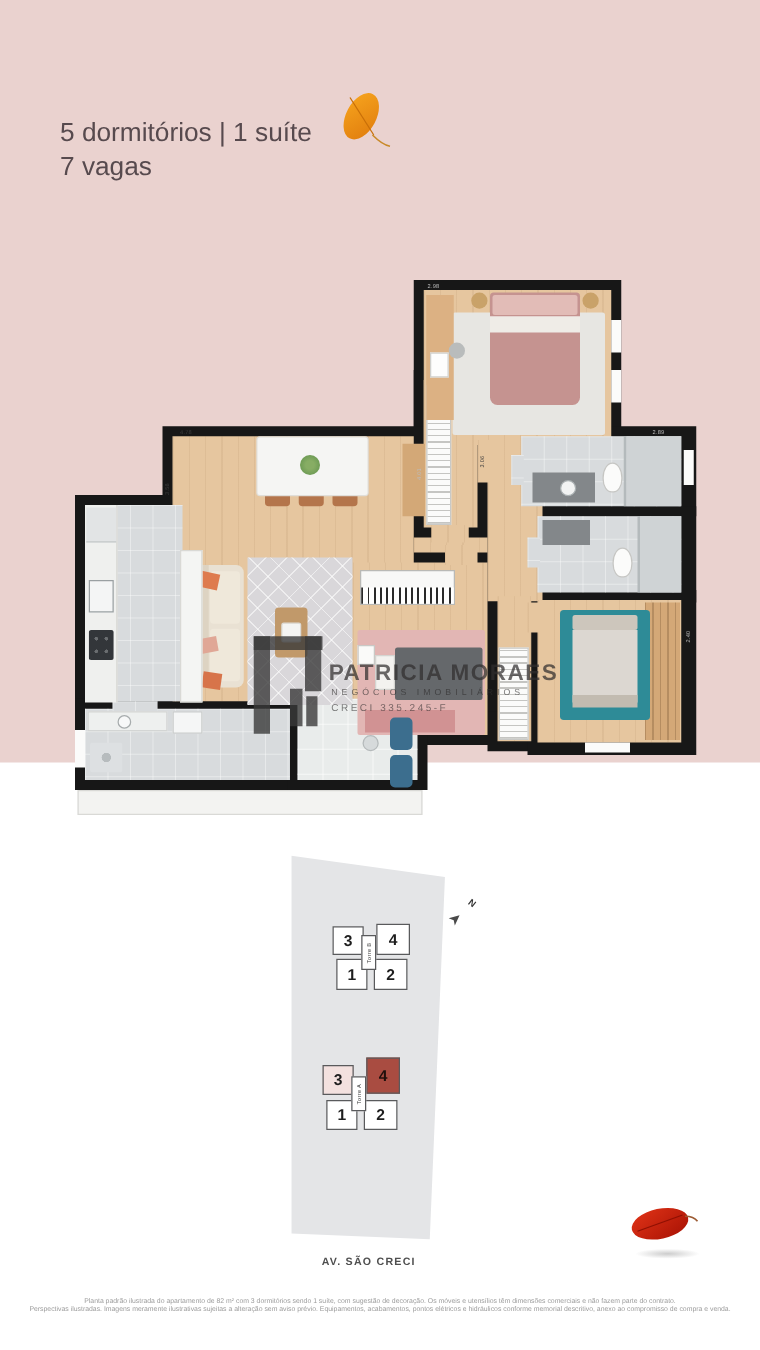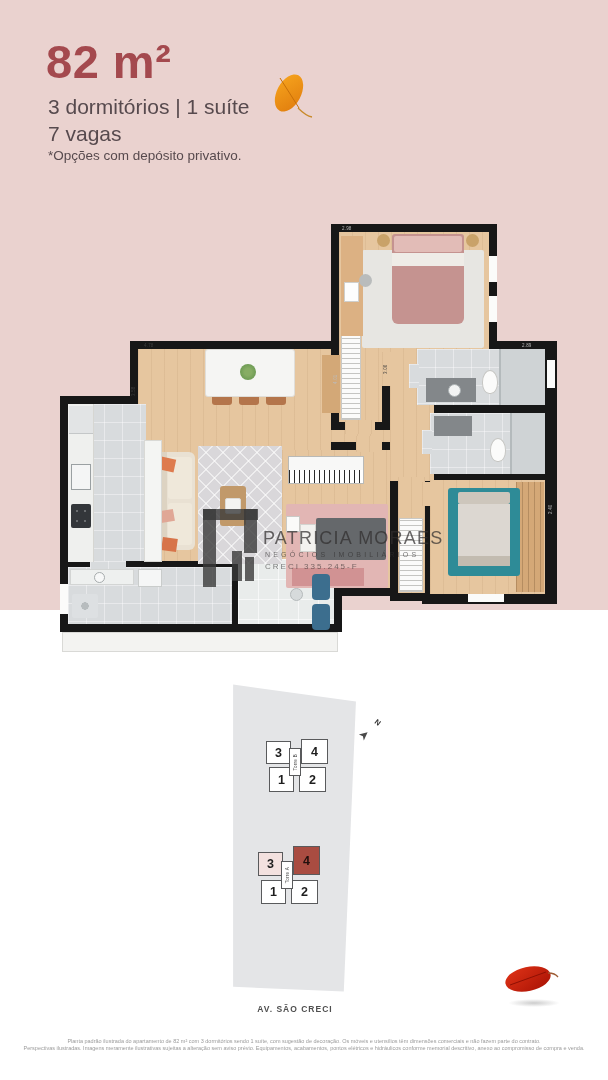--- a/index.html
+++ b/index.html
@@ -24,21 +24,21 @@
         background-image:linear-gradient(rgba(255,255,255,.6) 1px,transparent 1px),
                          linear-gradient(90deg,rgba(255,255,255,.6) 1px,transparent 1px);
         background-size:20px 20px;}
   .hatch{position:absolute;background:#fbfbfa;border:1px solid #c9c9c6;
         background-image:repeating-linear-gradient(0deg,#c5c5c2 0 1px,transparent 1px 5px);}
   .white{position:absolute;background:#fbfbfa;}
   .dim{position:absolute;font-size:4.5px;color:#3c3c3c;letter-spacing:.2px;line-height:5px;}
   .dim.v{transform:rotate(-90deg);transform-origin:0 0;}
   .circle{border-radius:50%;}
   .wm-bar{position:absolute;background:#3a3a3a;opacity:.8;}
-  .wm-name{position:absolute;left:203px;top:304px;font-size:18px;font-weight:400;letter-spacing:1.2px;color:rgba(48,46,46,.72);white-space:nowrap;}
+  .wm-name{position:absolute;left:203px;top:304px;font-size:18px;font-weight:700;letter-spacing:1.2px;color:rgba(48,46,46,.72);white-space:nowrap;}
   .wm-sub{position:absolute;left:205px;top:327px;font-size:7px;letter-spacing:3.2px;color:rgba(48,46,46,.65);white-space:nowrap;}
   .wm-creci{position:absolute;left:205px;top:338px;font-size:8px;letter-spacing:2px;color:rgba(48,46,46,.6);white-space:nowrap;}
   
   .lot{position:absolute;left:225px;top:683px;width:135px;height:310px;background:#e4e5e7;
        clip-path:polygon(6% 0.5%,97% 6%,88% 99.5%,6% 98%);}
   .tower{position:absolute;width:62px;height:58px;}
   .t-unit{position:absolute;background:#fff;border:1px solid #595a5c;display:flex;align-items:center;justify-content:center;
           font-weight:bold;font-size:12.5px;color:#1d1d1d;box-sizing:border-box;}
   .t-core{position:absolute;background:#fff;border:1px solid #595a5c;box-sizing:border-box;
           display:flex;align-items:center;justify-content:center;}
@@ -49,24 +49,22 @@
   .north{position:absolute;left:357px;top:718px;width:30px;height:30px;}
   .north .arrow{position:absolute;left:2px;top:10px;font-size:12px;color:#4a4a4a;transform:rotate(-40deg);}
   .north .nlab{position:absolute;left:18px;top:0;font-size:7.5px;font-weight:bold;color:#333;transform:rotate(38deg);}
 </style>
 </head>
 <body>
 
 <div class="stage">
   <div class="pinkbg"></div>
 
-  <div class="h-area">82 m²</div>
-  <div class="h-line" style="top:95px;">3 dormitórios | 1 suíte</div>
+  <div class="h-line" style="top:95px;">5 dormitórios | 1 suíte</div>
   <div class="h-line" style="top:122px;">7 vagas</div>
-  <div class="h-note">*Opções com depósito privativo.</div>
 
   <svg class="abs" style="left:264px;top:72px;" width="56" height="50" viewBox="0 0 56 50">
     <defs>
         <linearGradient id="lg1" x1="0" y1="0" x2="1" y2="1">
       <stop offset="0" stop-color="#f7a51e"></stop>
           <stop offset="1" stop-color="#e07c0d"></stop>
         </linearGradient>
       </defs>
     <ellipse cx="25" cy="21" rx="12" ry="20" transform="rotate(28 25 21)" fill="url(#lg1)"></ellipse>
     <path d="M16 6 L35 36" stroke="#c86f08" stroke-width="1" fill="none"></path>

